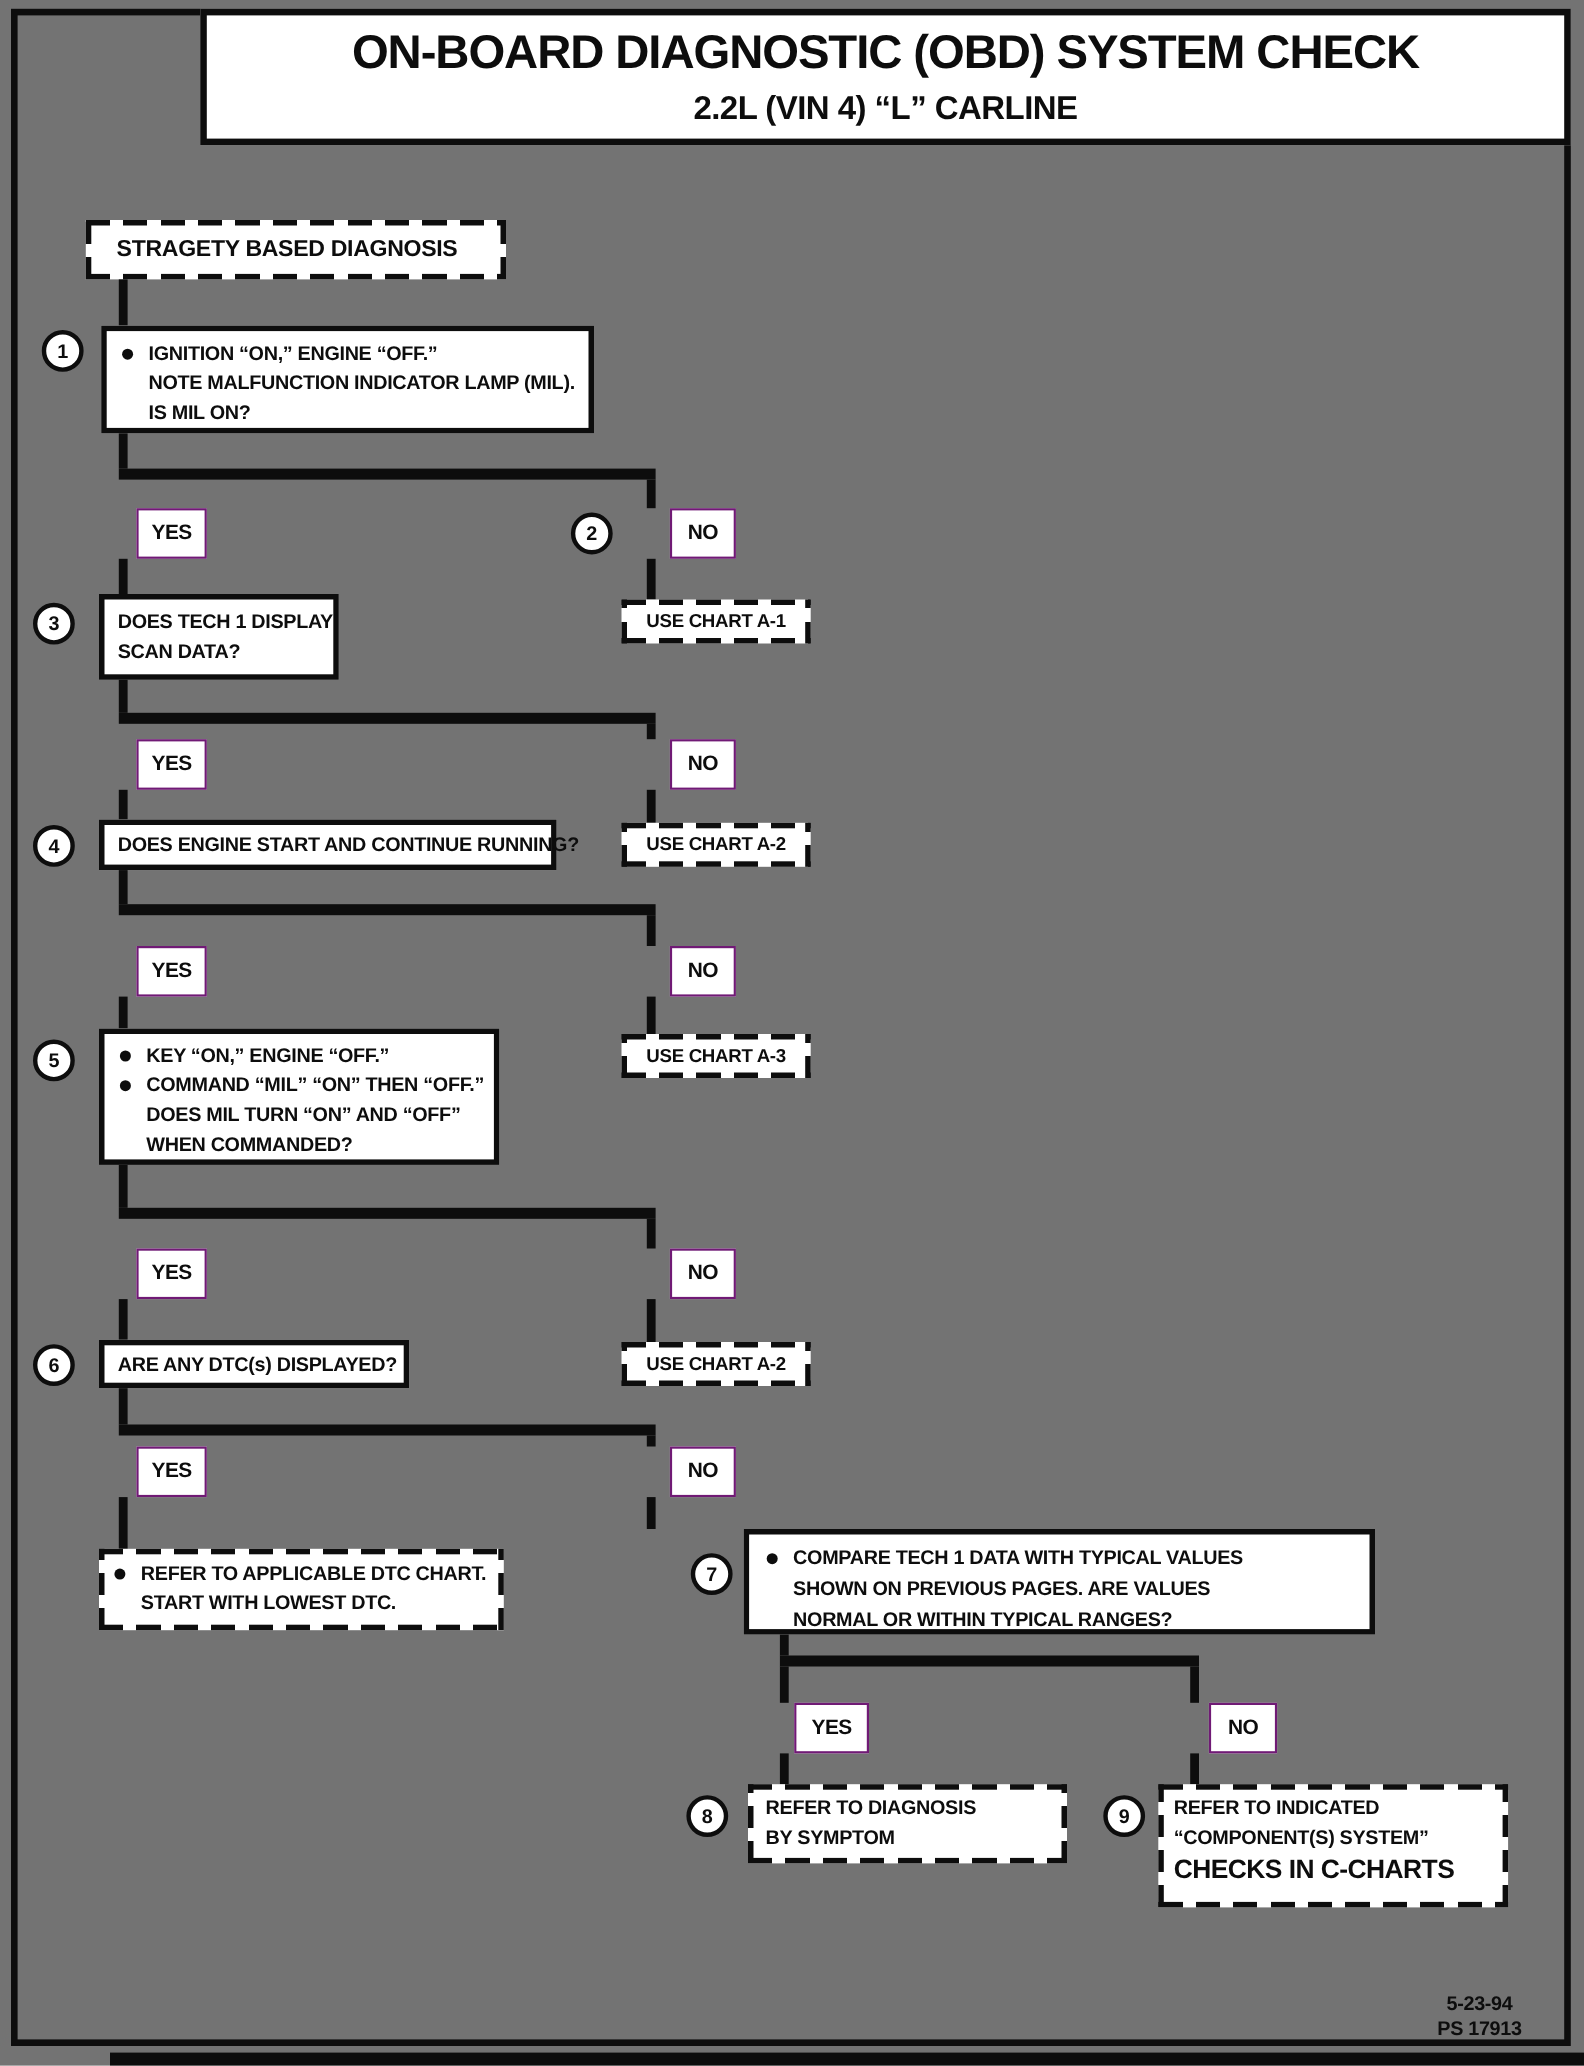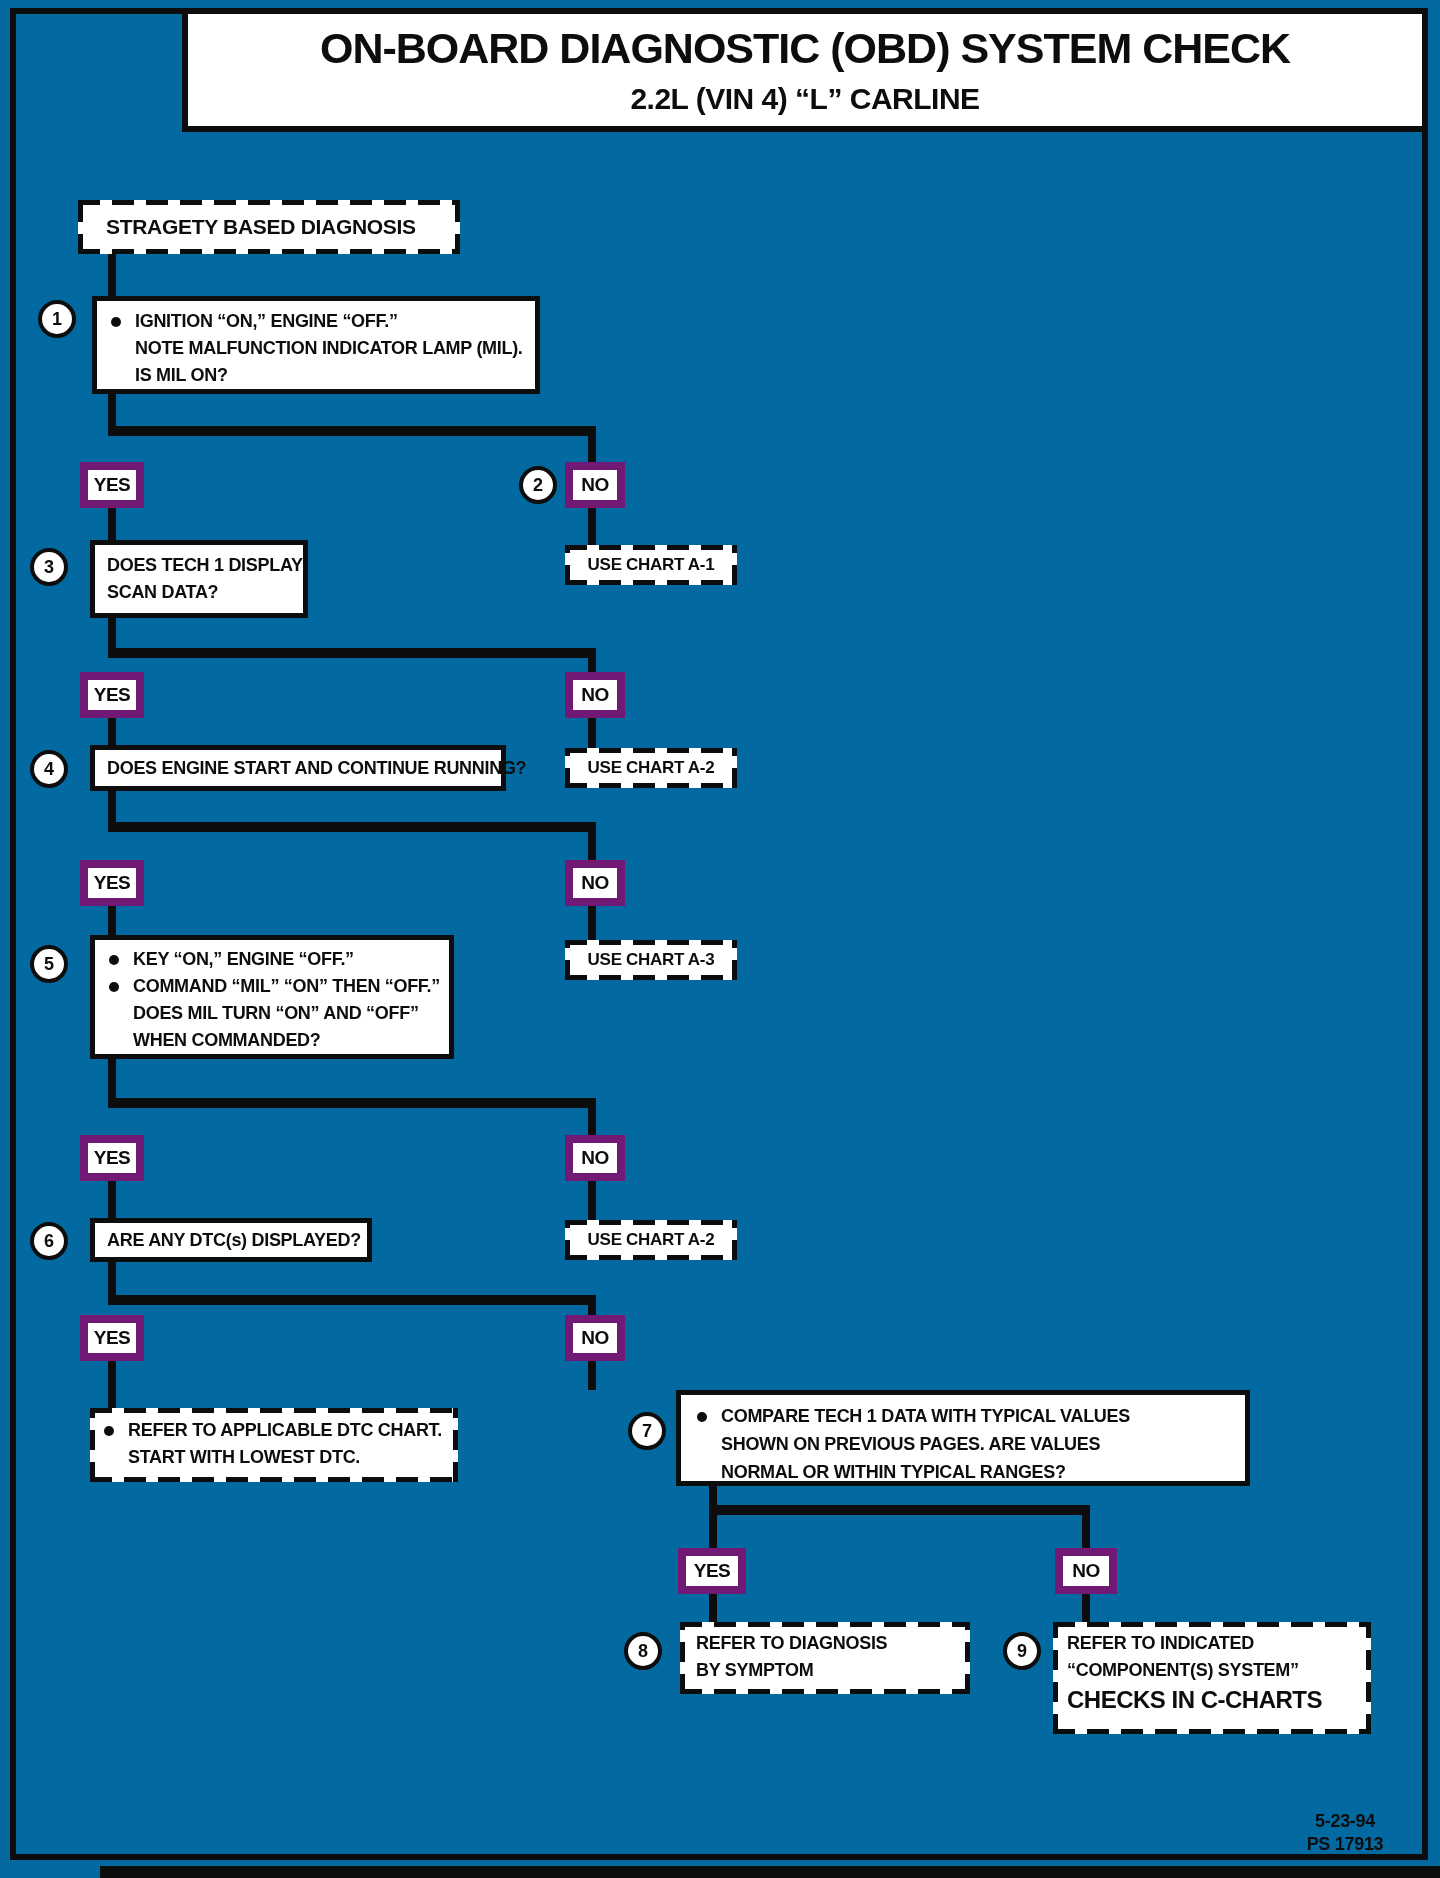--- a/index.html
+++ b/index.html
@@ -1,39 +1,39 @@
 <!DOCTYPE html>
 <html><head>
 <meta charset="utf-8">
 <style>
   * { box-sizing: border-box; margin: 0; padding: 0; }
   html,body { background:#fff; }
   body { font-family: "Liberation Sans", sans-serif; }
   #page {
     position: relative; width: 1440px; height: 1878px;
-    background: #0369a1; overflow: hidden; color:#0d0d0d;
+    background: #737373; overflow: hidden; color:#0d0d0d;
   }
   .abs { position:absolute; }
   .ln  { position:absolute; background:#0d0d0d; }
   .box { position:absolute; border:5px solid #0d0d0d; background:#fff; }
   .dash {
     position:absolute; background-color:#fff;
     background-image:
       repeating-linear-gradient(90deg,#0d0d0d 0 22px,transparent 22px 34px),
       repeating-linear-gradient(90deg,#0d0d0d 0 22px,transparent 22px 34px),
       repeating-linear-gradient(0deg,#0d0d0d 0 20px,transparent 20px 32px),
       repeating-linear-gradient(0deg,#0d0d0d 0 20px,transparent 20px 32px);
     background-size:100% 5px,100% 5px,5px 100%,5px 100%;
     background-position:0 0,0 100%,0 0,100% 0;
     background-repeat:no-repeat;
   }
   .yn {
-    position:absolute; border:8px solid #701a75; background:#fff;
+    position:absolute; border:2px solid #701a75; background:#fff;
     display:flex; align-items:center; justify-content:center;
-    font-weight:bold; font-size:19px; letter-spacing:-0.5px;
+    font-weight:bold; font-size:19px; letter-spacing:-0.5px;margin-left:44px;
   }
   .circ {
     position:absolute; width:38px; height:38px; border:4px solid #0d0d0d;
     border-radius:50%; background:#fff; display:flex; align-items:center;
     justify-content:center; font-weight:bold; font-size:18px;
   }
   .txt { font-weight:bold; font-size:18px; line-height:27px; letter-spacing:-0.3px; }
   .row { position:relative; padding-left:30px; white-space:nowrap; }
   .row.nodot { padding-left:30px; }
   .dot {

